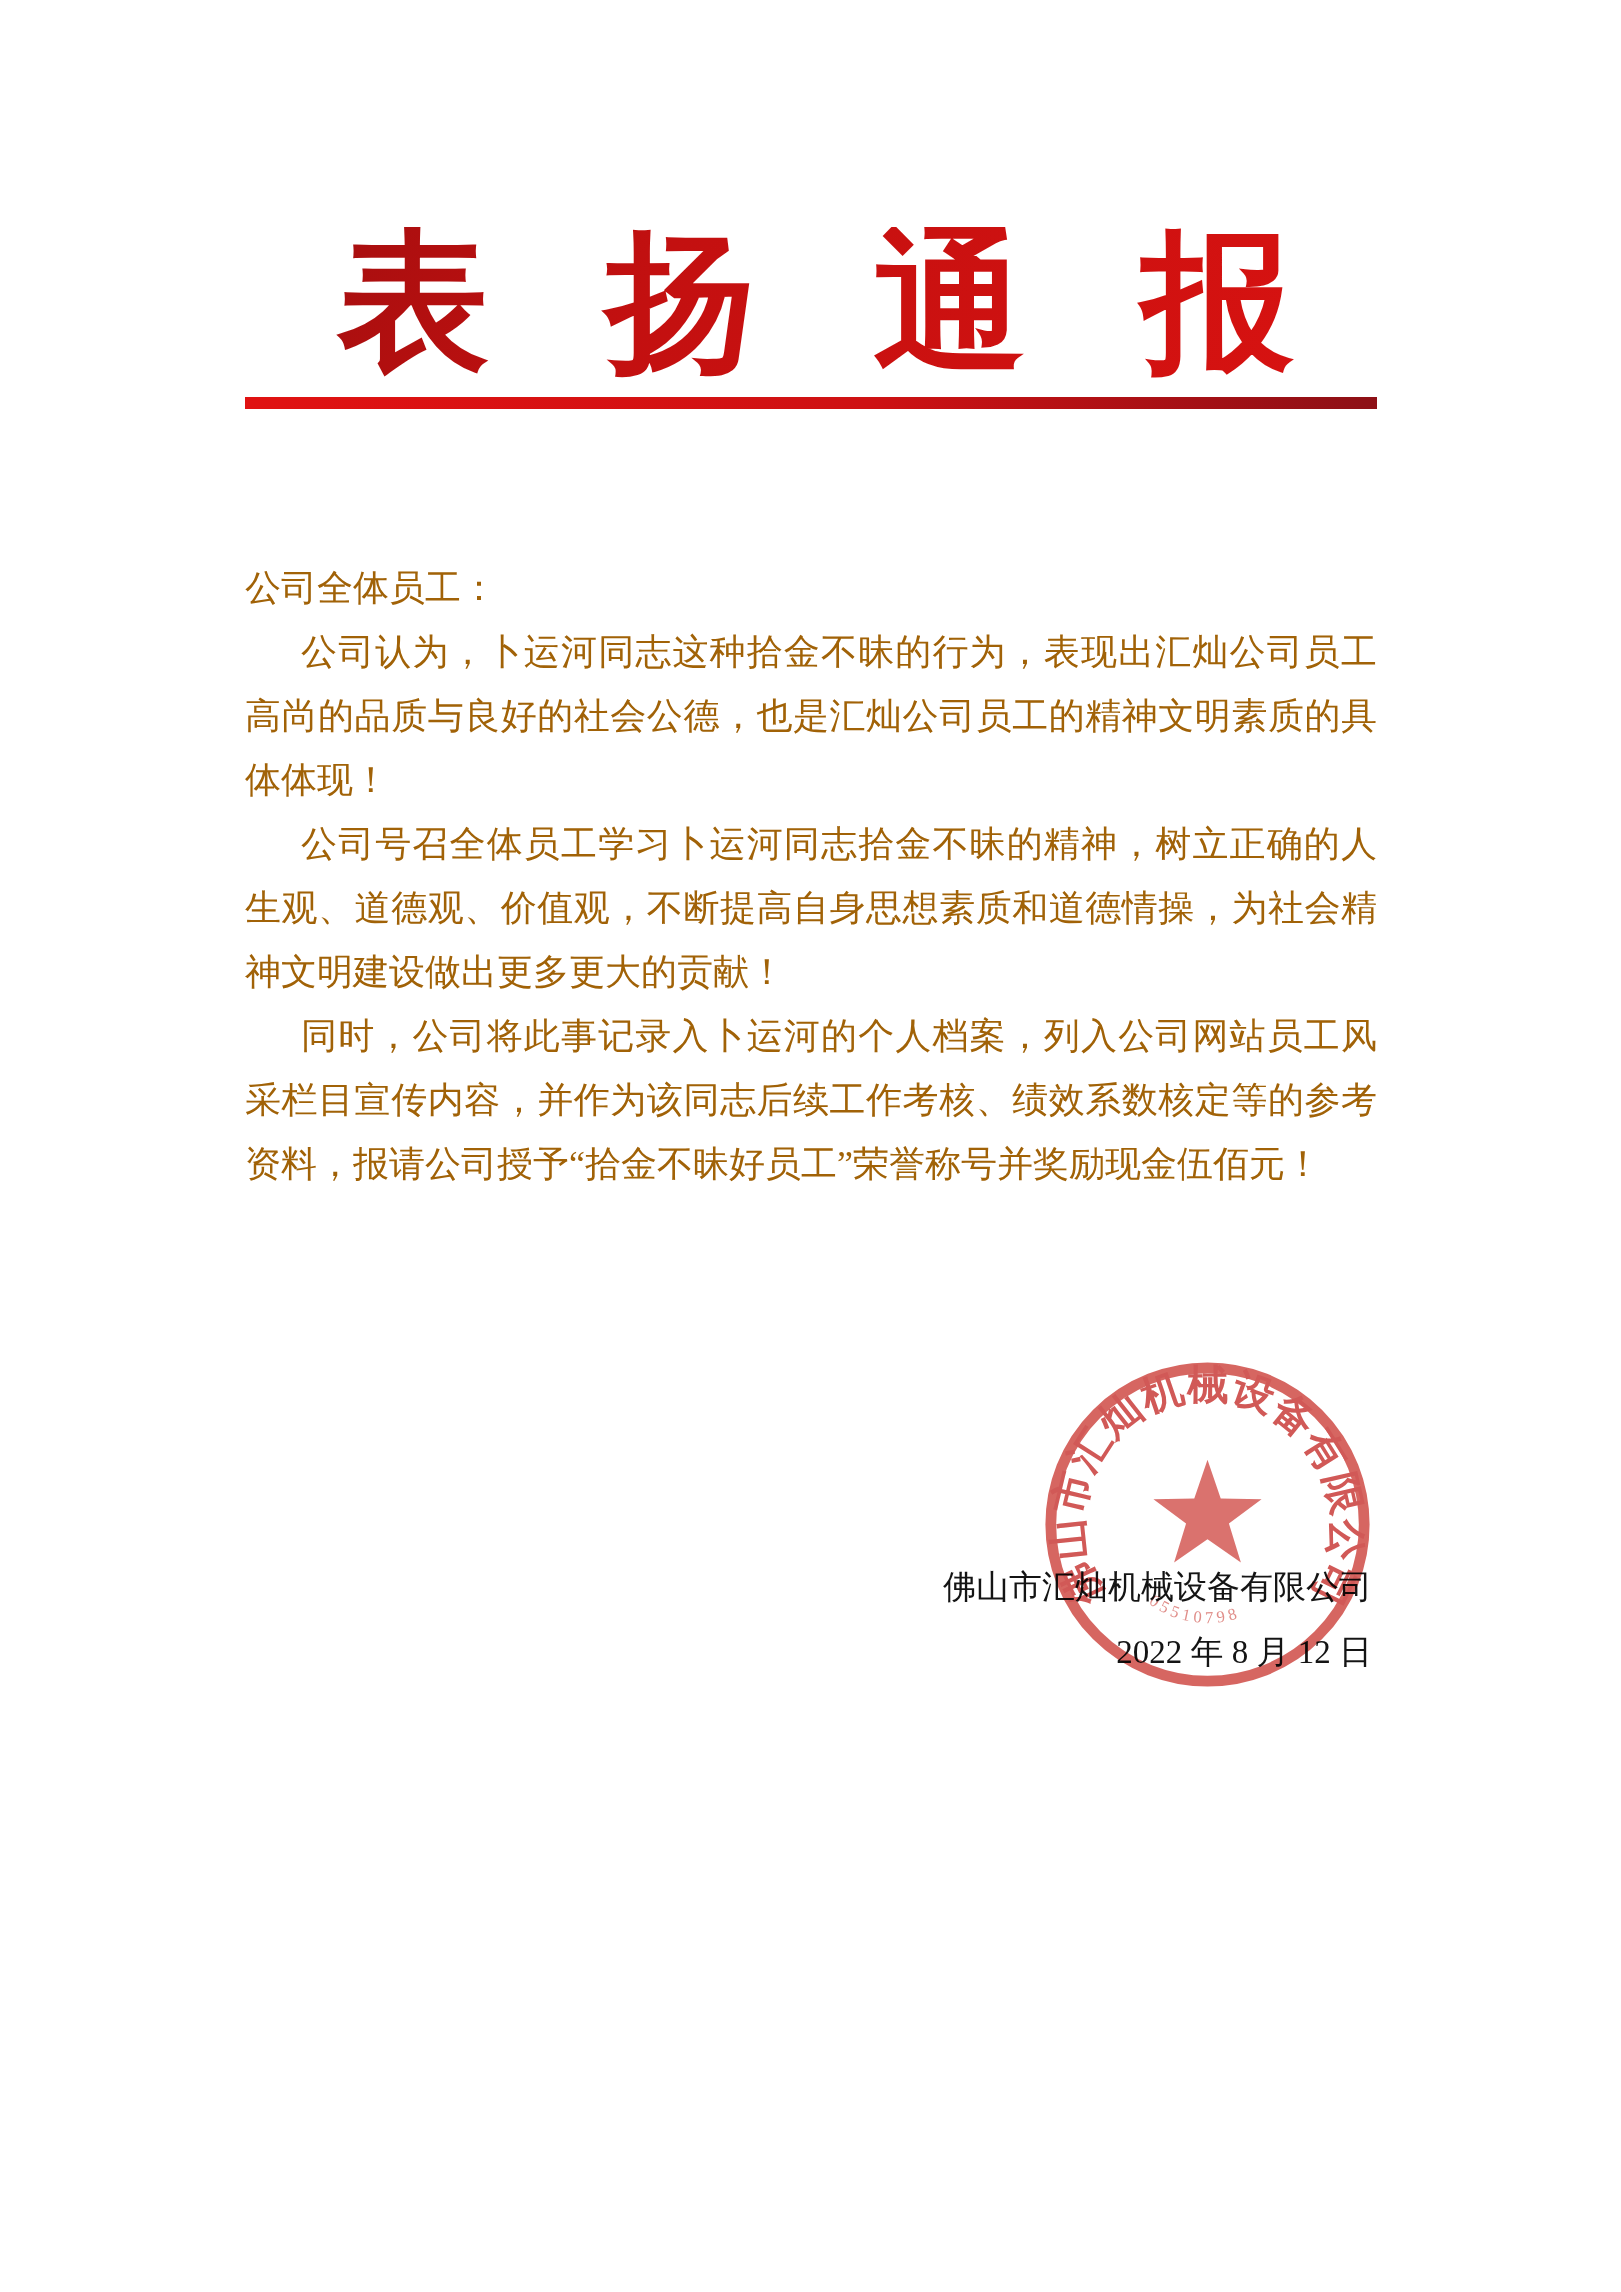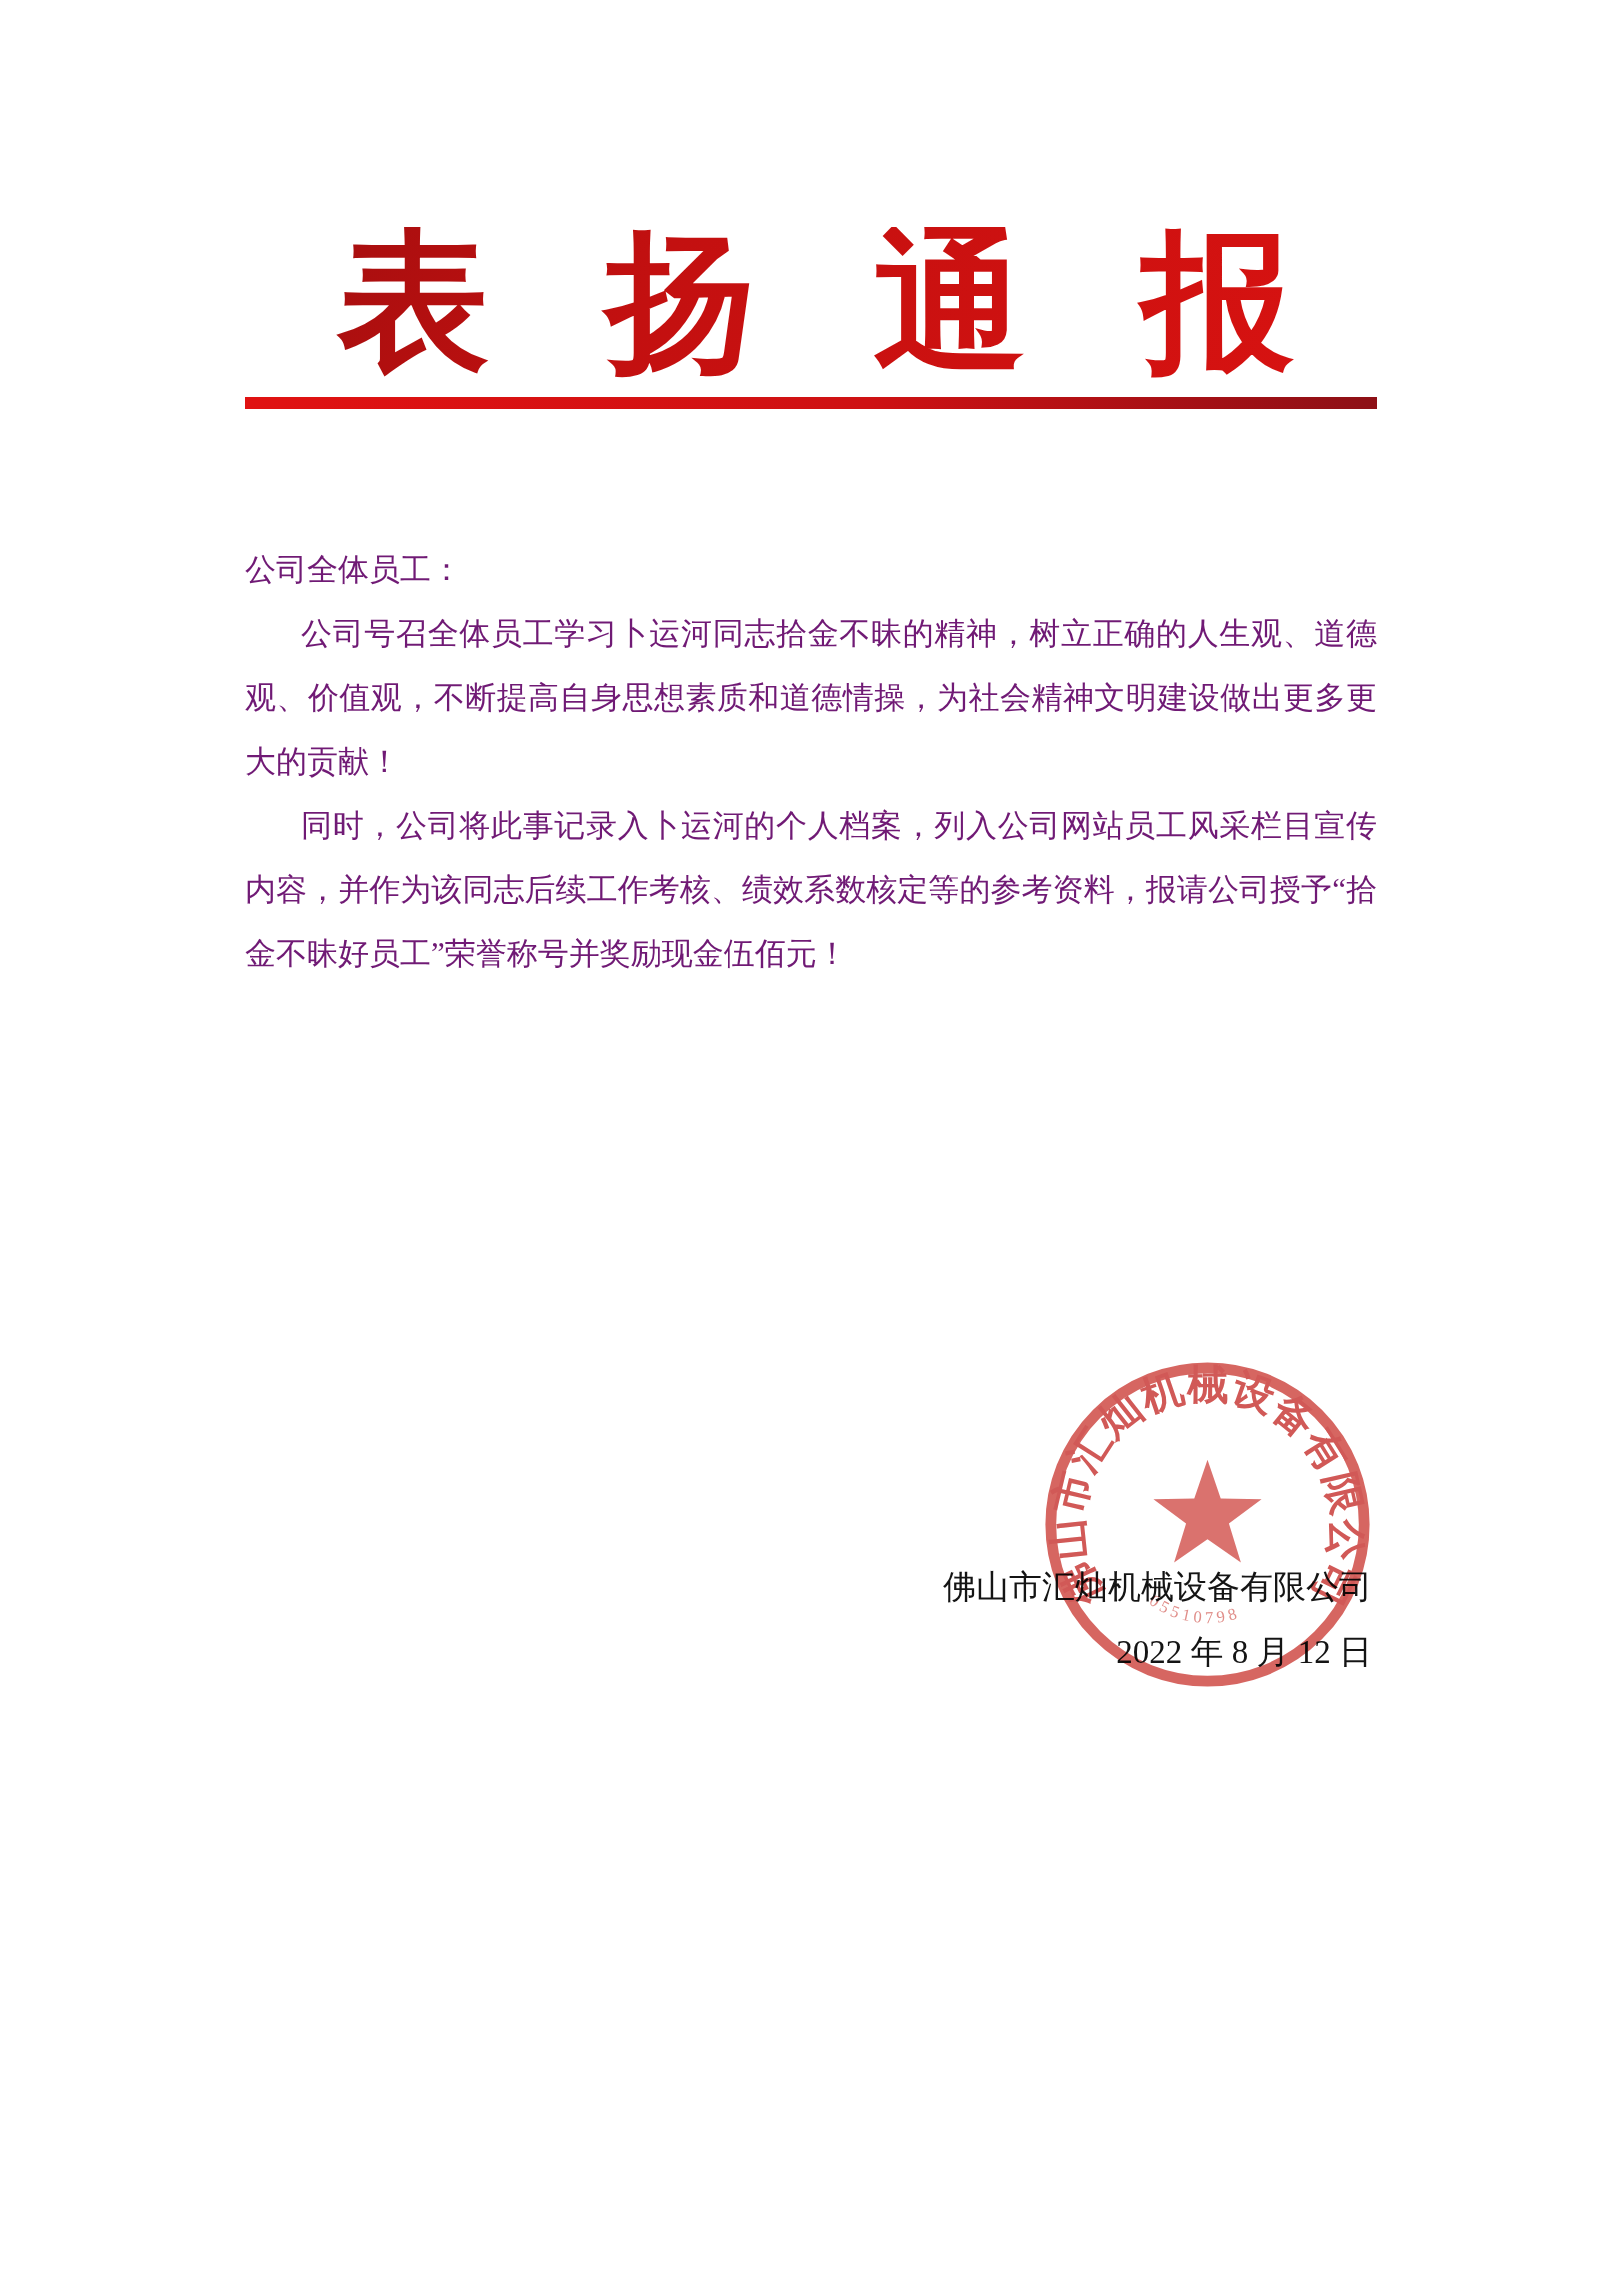--- a/index.html
+++ b/index.html
@@ -30,25 +30,25 @@
   }
   .title-underline{
     position:absolute;
     top:397px;left:245px;
     width:1132px;height:11.8px;
     background:linear-gradient(90deg,#e01212 0%,#ce1113 55%,#8d1016 100%);
   }
   
   .letter{
     position:absolute;
-    top:538px;left:245px;width:1132px;
-    font-size:31px;
+    top:556px;left:245px;width:1132px;
+    font-size:36px;
     line-height:64px;
     text-align:justify;
-    color:#701a75;
+    color:#a16207;
   }
   .letter p{margin:0;padding:0;}
   .letter p.indent{text-indent:56px;}
   
   .signature{
     position:absolute;
     top:1555px;right:249px;
     font-size:33px;line-height:65px;
     text-align:right;
     color:#141414;
@@ -68,20 +68,21 @@
 <body>
 
 <div class="page">
 
   <div class="title">表 扬 通 报</div>
 
   <div class="title-underline"></div>
 
   <div class="letter">
     <p>公司全体员工：</p>
+    <p class="indent">公司认为，卜运河同志这种拾金不昧的行为，表现出汇灿公司员工高尚的品质与良好的社会公德，也是汇灿公司员工的精神文明素质的具体体现！</p>
     <p class="indent">公司号召全体员工学习卜运河同志拾金不昧的精神，树立正确的人生观、道德观、价值观，不断提高自身思想素质和道德情操，为社会精神文明建设做出更多更大的贡献！</p>
     <p class="indent">同时，公司将此事记录入卜运河的个人档案，列入公司网站员工风采栏目宣传内容，并作为该同志后续工作考核、绩效系数核定等的参考资料，报请公司授予“拾金不昧好员工”荣誉称号并奖励现金伍佰元！</p>
   </div>
 
   <div class="signature">
     <div>佛山市汇灿机械设备有限公司</div>
     <div>2022 年 8 月 12 日</div>
   </div>
 
   <svg class="stamp" width="333" height="333" viewBox="0 0 340 340" xmlns="http://www.w3.org/2000/svg" xmlns:xlink="http://www.w3.org/1999/xlink">

